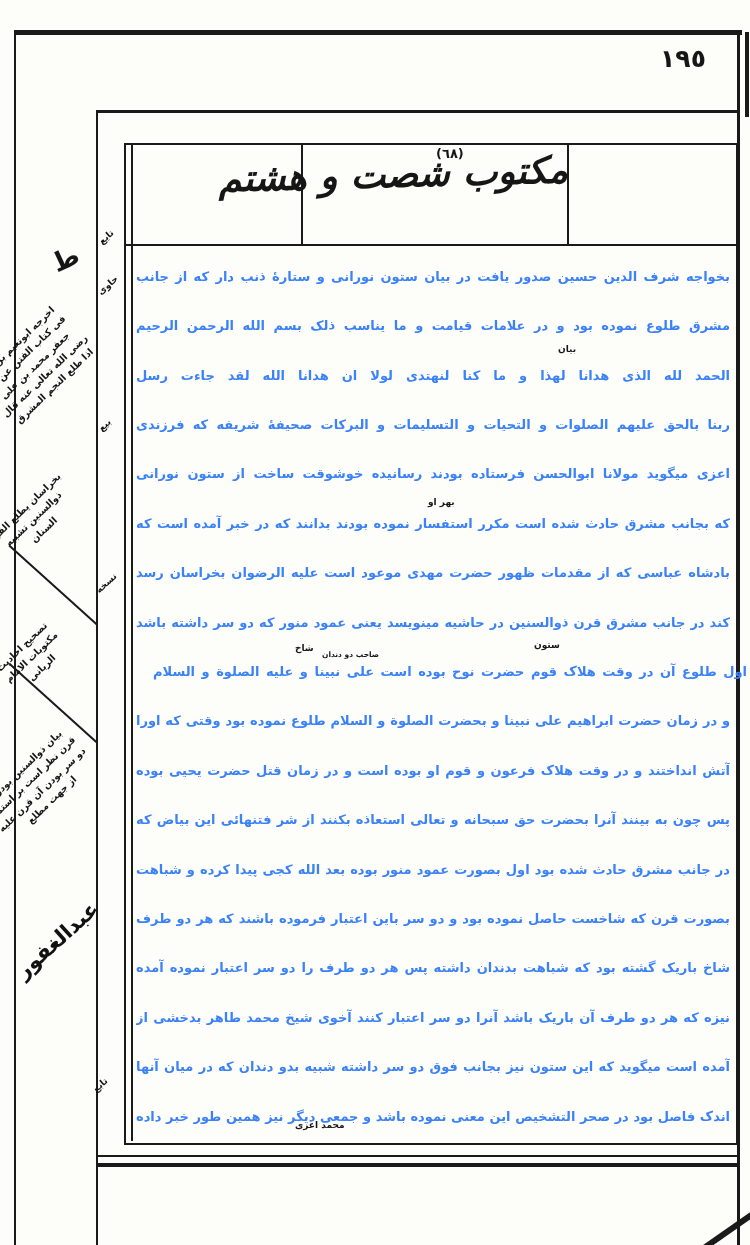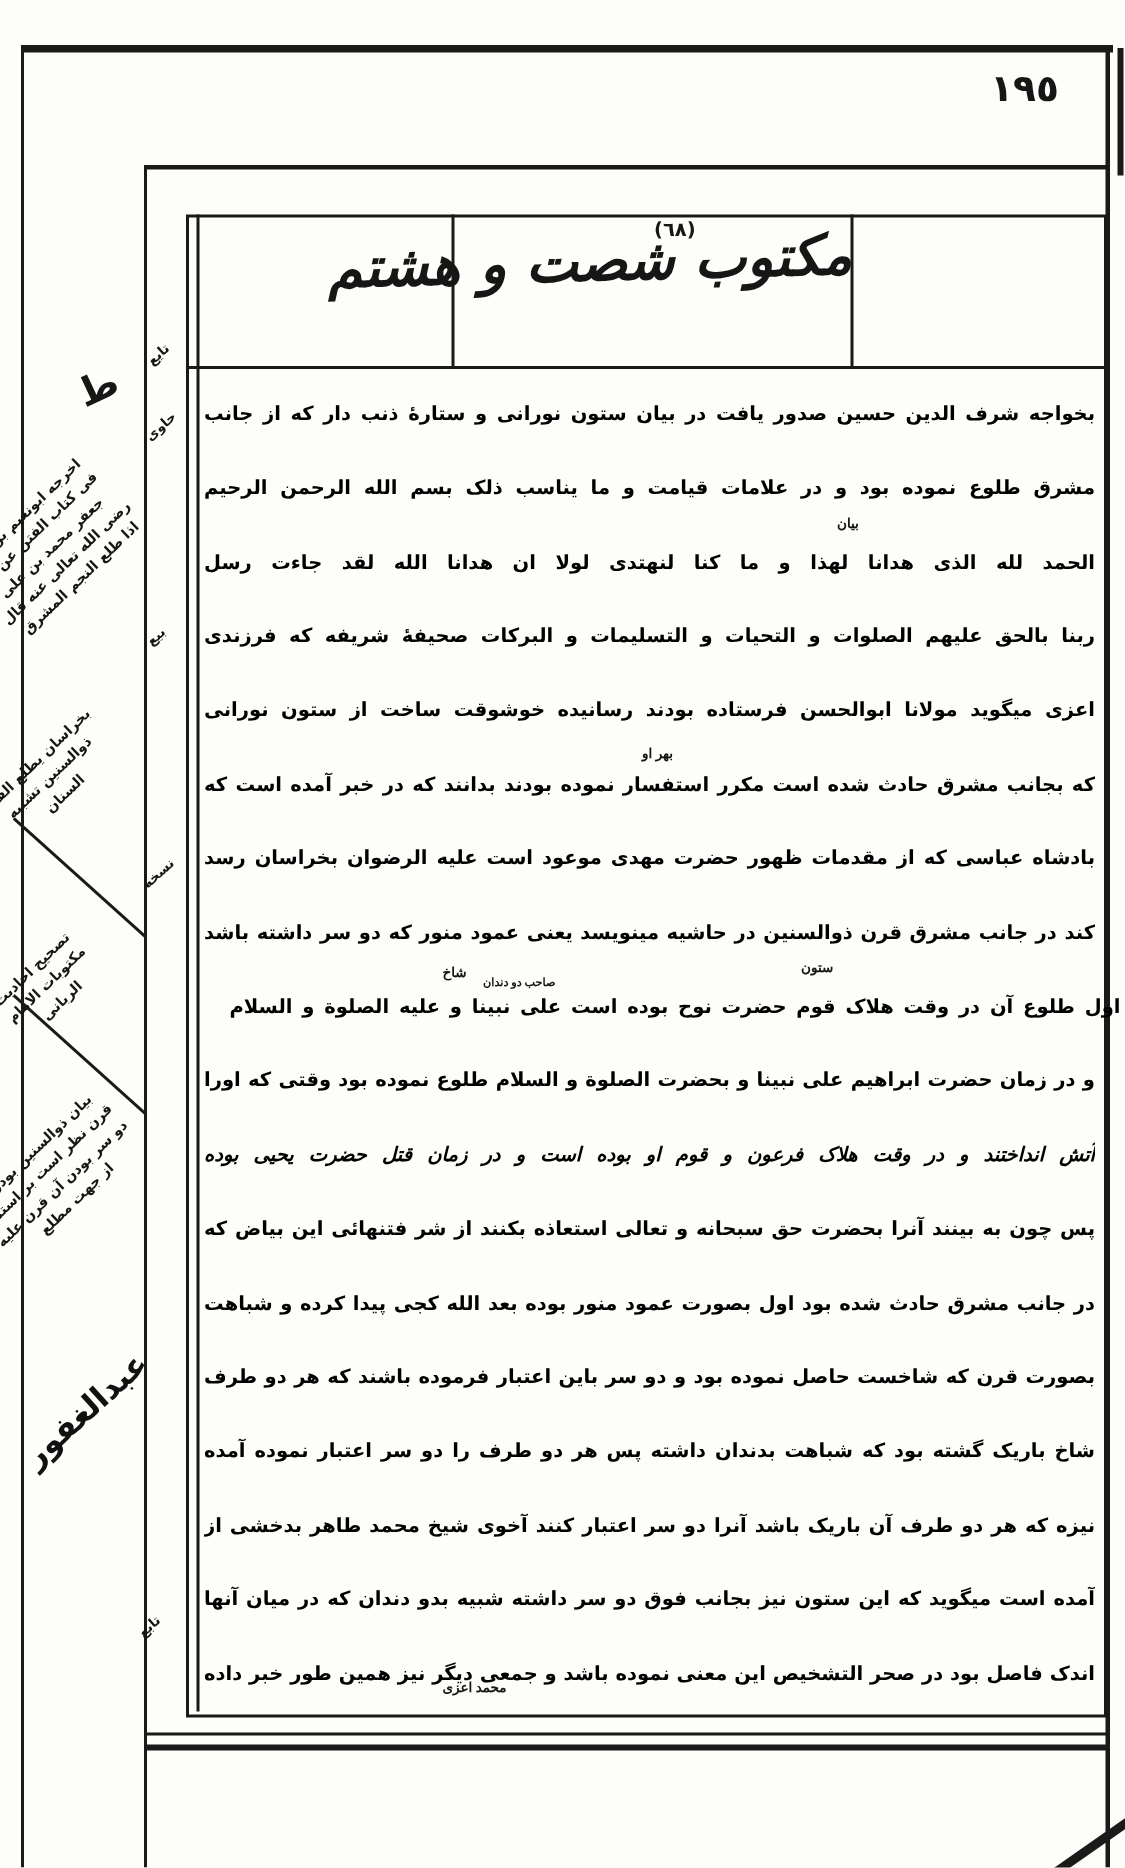--- a/index.html
+++ b/index.html
@@ -19,25 +19,25 @@
     font-size:13px;font-weight:bold;direction:rtl;white-space:nowrap;
   }
   .title{
     position:absolute;left:296px;top:152px;width:272px;
     text-align:center;font-size:37px;font-weight:bold;font-style:italic;
     direction:rtl;white-space:nowrap;transform:rotate(-1.5deg);
   }
   .bline{
     position:absolute;left:136px;width:594px;height:49px;line-height:49px;
     direction:rtl;text-align:justify;text-align-last:justify;
-    font-size:13px;font-weight:bold;overflow:hidden;color:#000000;
+    font-size:13px;font-weight:bold;overflow:hidden;color:#3b82f6;
   }
   .inote{
     position:absolute;font-size:9px;font-weight:bold;direction:rtl;
-    white-space:nowrap;color:#161616;font-family:Liberation Serif, serif;
+    white-space:nowrap;color:#161616;
   }
   .gmark{
     position:absolute;font-size:9px;font-weight:bold;direction:rtl;
     white-space:nowrap;transform:rotate(-42deg);color:#161616;
   }
   .mnote{
     position:absolute;direction:rtl;font-weight:bold;font-size:9.5px;
     line-height:1.5;text-align:center;color:#161616;transform:rotate(-44deg);
   }
   .siglum{
@@ -77,21 +77,21 @@
   <div class="bline" style="top:252px;">بخواجه شرف الدین حسین صدور یافت در بیان ستون نورانی و ستارهٔ ذنب دار که از جانب</div>
   <div class="bline" style="top:301px;">مشرق طلوع نموده بود و در علامات قیامت و ما یناسب ذلک بسم الله الرحمن الرحیم</div>
   <div class="bline" style="top:351px;">الحمد لله الذی هدانا لهذا و ما کنا لنهتدی لولا ان هدانا الله لقد جاءت رسل</div>
   <div class="bline" style="top:400px;">ربنا بالحق علیهم الصلوات و التحیات و التسلیمات و البرکات صحیفهٔ شریفه که فرزندی</div>
   <div class="bline" style="top:449px;">اعزی میگوید مولانا ابوالحسن فرستاده بودند رسانیده خوشوقت ساخت از ستون نورانی</div>
   <div class="bline" style="top:499px;">که بجانب مشرق حادث شده است مکرر استفسار نموده بودند بدانند که در خبر آمده است که چون</div>
   <div class="bline" style="top:548px;">بادشاه عباسی که از مقدمات ظهور حضرت مهدی موعود است علیه الرضوان بخراسان رسد طلوع</div>
   <div class="bline" style="top:598px;">کند در جانب مشرق قرن ذوالسنین در حاشیه مینویسد یعنی عمود منور که دو سر داشته باشد و</div>
   <div class="bline" style="top:647px;margin-left:17px;">اول طلوع آن در وقت هلاک قوم حضرت نوح بوده است علی نبینا و علیه الصلوة و السلام</div>
   <div class="bline" style="top:696px;">و در زمان حضرت ابراهیم علی نبینا و بحضرت الصلوة و السلام طلوع نموده بود وقتی که اورا در</div>
-  <div class="bline" style="top:746px;font-style:italic;">آتش انداختند و در وقت هلاک فرعون و قوم او بوده است و در زمان قتل حضرت یحیی بوده</div>
+  <div class="bline" style="top:746px;">آتش انداختند و در وقت هلاک فرعون و قوم او بوده است و در زمان قتل حضرت یحیی بوده</div>
   <div class="bline" style="top:795px;">پس چون به بینند آنرا بحضرت حق سبحانه و تعالی استعاذه بکنند از شر فتنهائی این بیاض که</div>
   <div class="bline" style="top:845px;">در جانب مشرق حادث شده بود اول بصورت عمود منور بوده بعد الله کجی پیدا کرده و شباهت</div>
   <div class="bline" style="top:894px;">بصورت قرن که شاخست حاصل نموده بود و دو سر باین اعتبار فرموده باشند که هر دو طرف آن</div>
   <div class="bline" style="top:943px;">شاخ باریک گشته بود که شباهت بدندان داشته پس هر دو طرف را دو سر اعتبار نموده آمده چنانچه</div>
   <div class="bline" style="top:993px;">نیزه که هر دو طرف آن باریک باشد آنرا دو سر اعتبار کنند آخوی شیخ محمد طاهر بدخشی از جونپور</div>
   <div class="bline" style="top:1042px;">آمده است میگوید که این ستون نیز بجانب فوق دو سر داشته شبیه بدو دندان که در میان آنها</div>
   <div class="bline" style="top:1092px;">اندک فاصل بود در صحر التشخیص این معنی نموده باشد و جمعی دیگر نیز همین طور خبر داده اند این طلوع</div>
 </div>
 
 <div class="inote" style="left:558px;top:344px;">بیان</div>

